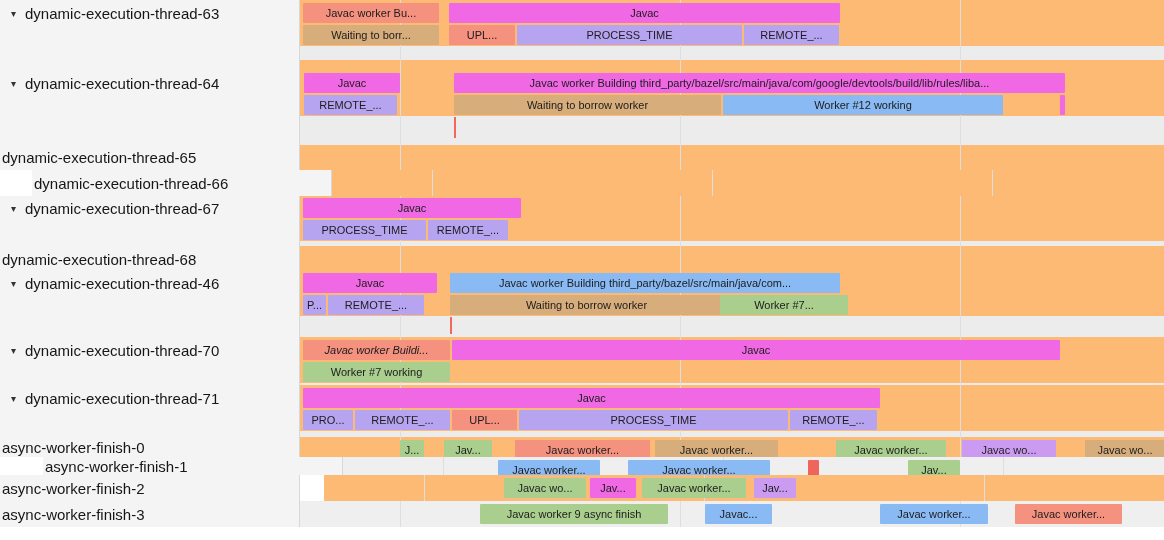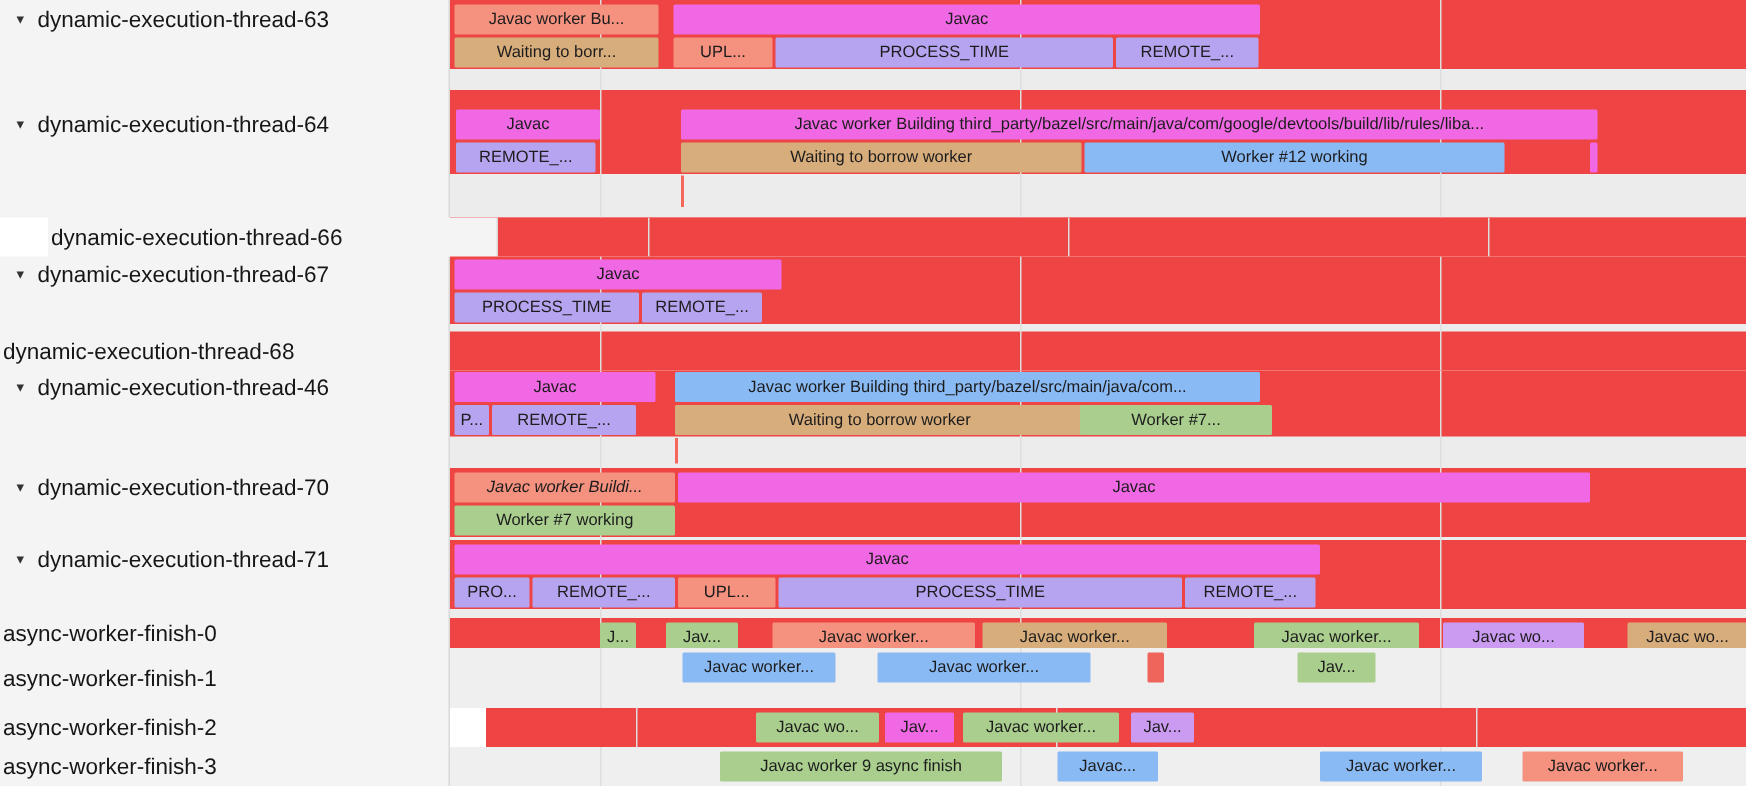--- a/index.html
+++ b/index.html
@@ -6,21 +6,21 @@
   html,body{width:1164px;height:540px;overflow:hidden;background:#fff;
     font-family:"Liberation Sans",sans-serif}
   #app{display:flex;flex-direction:column;width:1164px;height:540px;overflow:hidden}
   .track{display:flex;width:100%;flex:none}
   .track-label{width:300px;flex:none;background:#f4f4f4;border-right:1px solid #d8d8d8;
     display:flex;align-items:center;font-size:15px;color:#161616;
     overflow:hidden;white-space:nowrap;padding-left:2px}
   .track-label.top{align-items:flex-start}
   .track-label .lbl{line-height:19px}
   .arrow{font-size:10px;color:#333;margin:0 9px 0 9px;line-height:19px}
-  .lane{flex:1;position:relative;background:#ef4444;overflow:hidden}
+  .lane{flex:1;position:relative;background:#fdba74;overflow:hidden}
   .gridline{position:absolute;top:0;bottom:0;width:1px;background:#dedede;z-index:1}
   .tail{position:absolute;left:0;right:0;background:#ececec;z-index:0}
   .bar{position:absolute;height:20px;line-height:20px;font-size:11px;color:#1c1c1c;
     text-align:center;overflow:hidden;white-space:nowrap;z-index:2;border-radius:1px;
     padding:0 2px}
   .tick{position:absolute;width:2px;background:#f4675a;z-index:2}
 </style>
 </head>
 <body>
 
@@ -55,20 +55,30 @@
         <div class="gridline" style="left: 380px;"></div>
         <div class="gridline" style="left: 660px;"></div>
         <div class="bar" title="Javac" style="left: 4px; width: 96px; top: 13px; background: rgb(241, 104, 228);">Javac</div>
         <div class="bar" title="Javac worker Building third_party/bazel/src/main/java/com/google/devtools/build/lib/rules/liba..." style="left: 154px; width: 611px; top: 13px; background: rgb(241, 104, 228);">Javac worker Building third_party/bazel/src/main/java/com/google/devtools/build/lib/rules/liba...</div>
         <div class="bar" title="REMOTE_..." style="left: 4px; width: 93px; top: 35px; background: rgb(183, 164, 240);">REMOTE_...</div>
         <div class="bar" title="Waiting to borrow worker" style="left: 154px; width: 267px; top: 35px; background: rgb(216, 173, 124);">Waiting to borrow worker</div>
         <div class="bar" title="Worker #12 working" style="left: 423px; width: 280px; top: 35px; background: rgb(138, 186, 244); text-align: center;">Worker #12 working</div>
         <div class="bar" style="left: 760px; width: 5px; top: 35px; background: rgb(241, 104, 228);"></div>
       </div>
     </div>
+    <div class="track" style="height: 25px;">
+      <div class="track-label">
+        <span class="lbl">dynamic-execution-thread-65</span>
+      </div>
+      <div class="lane">
+        <div class="gridline" style="left: 100px;"></div>
+        <div class="gridline" style="left: 380px;"></div>
+        <div class="gridline" style="left: 660px;"></div>
+      </div>
+    </div>
     <div class="track" style="height: 26px; padding-left: 32px;">
       <div class="track-label">
         <span class="lbl">dynamic-execution-thread-66</span>
       </div>
       <div class="lane">
         <div class="gridline" style="left: 100px;"></div>
         <div class="gridline" style="left: 380px;"></div>
         <div class="gridline" style="left: 660px;"></div>
       </div>
     </div>
@@ -160,21 +170,21 @@
         <div class="gridline" style="left: 660px;"></div>
         <div class="bar" title="J..." style="left: 100px; width: 24px; top: 3px; background: rgb(169, 206, 141);">J...</div>
         <div class="bar" title="Jav..." style="left: 144px; width: 48px; top: 3px; background: rgb(169, 206, 141);">Jav...</div>
         <div class="bar" title="Javac worker..." style="left: 215px; width: 135px; top: 3px; background: rgb(244, 145, 127);">Javac worker...</div>
         <div class="bar" title="Javac worker..." style="left: 355px; width: 123px; top: 3px; background: rgb(216, 173, 124);">Javac worker...</div>
         <div class="bar" title="Javac worker..." style="left: 536px; width: 110px; top: 3px; background: rgb(169, 206, 141);">Javac worker...</div>
         <div class="bar" title="Javac wo..." style="left: 662px; width: 94px; top: 3px; background: rgb(203, 155, 242);">Javac wo...</div>
         <div class="bar" title="Javac wo..." style="left: 785px; width: 80px; top: 3px; background: rgb(216, 173, 124);">Javac wo...</div>
       </div>
     </div>
-    <div class="track" style="height: 40px;">
+    <div class="track" style="height: 18px; padding-left: 43px;">
       <div class="track-label">
         <span class="lbl">async-worker-finish-1</span>
       </div>
       <div class="lane" style="background: rgb(239, 239, 239);">
         <div class="gridline" style="left: 100px;"></div>
         <div class="gridline" style="left: 380px;"></div>
         <div class="gridline" style="left: 660px;"></div>
         <div class="bar" title="Javac worker..." style="left: 155px; width: 102px; top: 3px; background: rgb(138, 186, 244);">Javac worker...</div>
         <div class="bar" title="Javac worker..." style="left: 285px; width: 142px; top: 3px; background: rgb(138, 186, 244);">Javac worker...</div>
         <div class="bar" style="left: 465px; width: 11px; top: 3px; background: rgb(239, 101, 92);"></div>

